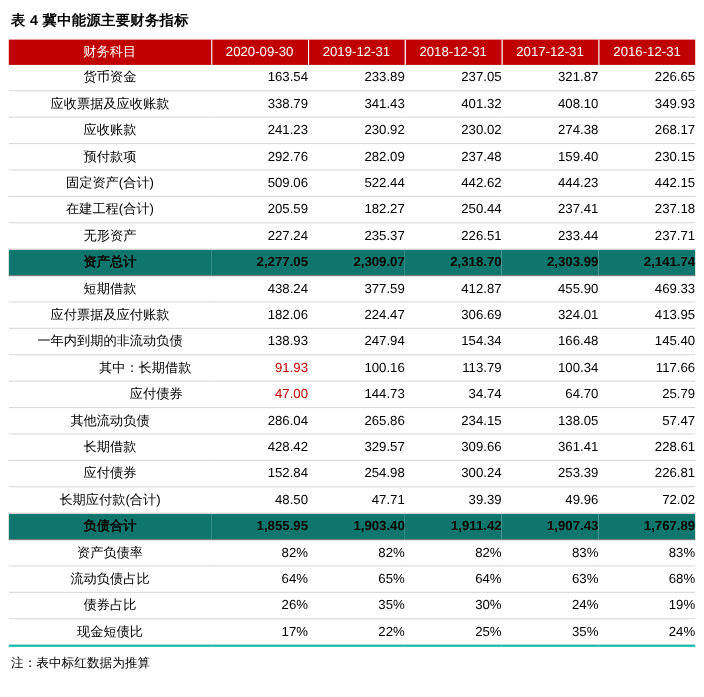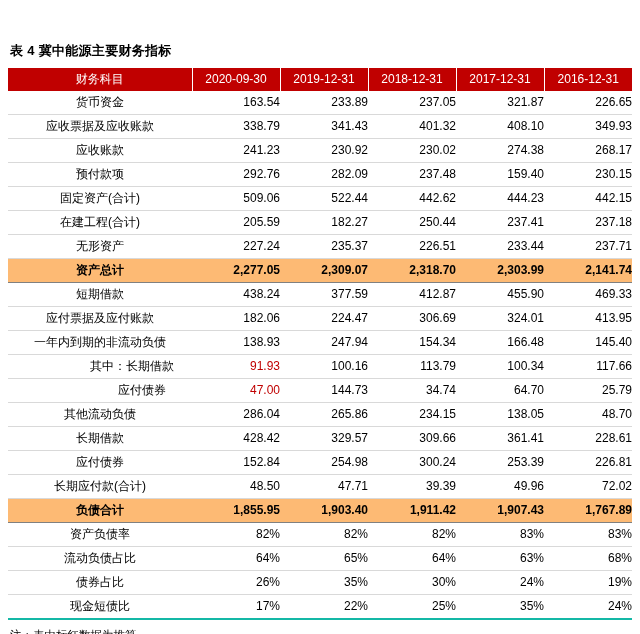--- a/index.html
+++ b/index.html
@@ -13,21 +13,20 @@
     font-family: "Liberation Sans", sans-serif;
     color: #000000;
     overflow: hidden;
   }
   .page {
     position: relative;
     width: 640px;
     height: 581px;
     box-sizing: border-box;
     padding: 8px 8px 0 8px;
-    margin-top: 32px;
   }
   .doc-title {
     font-size: 13px;
     font-weight: bold;
     margin: 2px 0 8px 2px;
     letter-spacing: 0.3px;
   }
   table.fin {
     border-collapse: collapse;
     width: 624px;
@@ -71,21 +70,21 @@
   }
   td.num {
     text-align: right;
     padding-right: 12px;
   }
   tr.total td {
     font-weight: bold;
     border-bottom: 1px solid #808080;
   }
   tr.total {
-    background: #fdba74;
+    background: #0f766e;
   }
   .red {
     color: #c00000;
   }
   .notes {
     margin-top: 7px;
     font-size: 11.5px;
     line-height: 17px;
     padding-left: 2px;
   }
@@ -220,21 +219,21 @@
           <td class="num">34.74</td>
           <td class="num">64.70</td>
           <td class="num">25.79</td>
         </tr>
         <tr>
           <td class="label">其他流动负债</td>
           <td class="num">286.04</td>
           <td class="num">265.86</td>
           <td class="num">234.15</td>
           <td class="num">138.05</td>
-          <td class="num">48.70</td>
+          <td class="num">57.47</td>
         </tr>
         <tr>
           <td class="label">长期借款</td>
           <td class="num">428.42</td>
           <td class="num">329.57</td>
           <td class="num">309.66</td>
           <td class="num">361.41</td>
           <td class="num">228.61</td>
         </tr>
         <tr>

